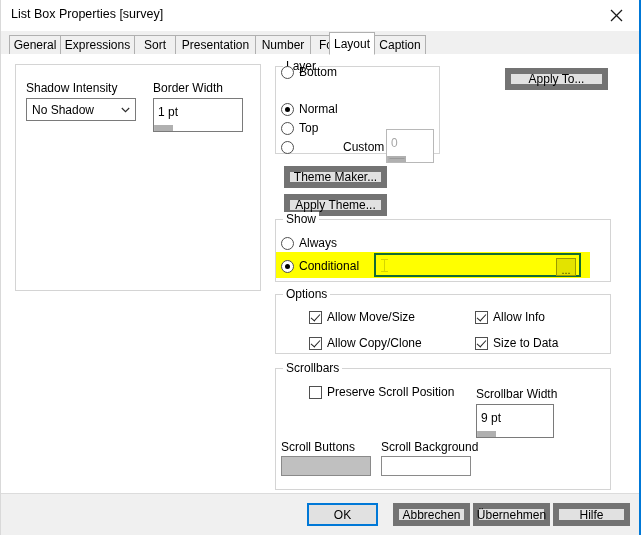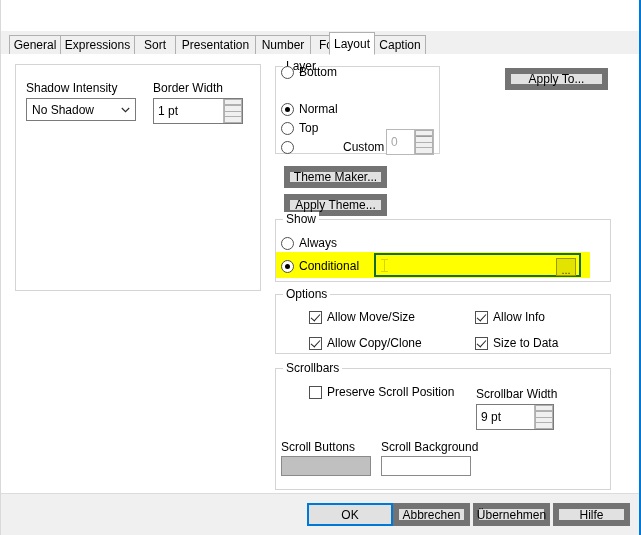--- a/index.html
+++ b/index.html
@@ -149,23 +149,24 @@
     align-items: center;
     justify-content: center;
   }
 
   
   .spin {
     position: absolute;
     box-sizing: border-box;
     border: 1px solid #7a7a7a;
     background: #ffffff;
-    height: 26px;
+    height: 34px;
     display: flex;
     align-items: stretch;
+    flex-direction: column;
   }
   .spin.disabled {
     border-color: #b8b8b8;
     background: #ffffff;
   }
   .spin .val {
     flex: 1;
     padding-left: 4px;
     font-size: 12px;
     color: #000;
@@ -348,20 +349,29 @@
     height: 41px;
     background: #f0f0f0;
     border-top: 1px solid #dcdcdc;
   }
 </style>
 </head>
 <body>
 
 <div id="window">
 
+  <div id="titlebar">
+    <div id="title-text">List Box Properties [survey]</div>
+    <div id="close-btn">
+      <svg width="13" height="13" viewBox="0 0 13 13">
+        <line x1="1" y1="1" x2="12" y2="12" stroke="#1a1a1a" stroke-width="1.3"></line>
+        <line x1="12" y1="1" x2="1" y2="12" stroke="#1a1a1a" stroke-width="1.3"></line>
+      </svg>
+    </div>
+  </div>
 
   <div id="tabstrip">
     <div class="tab" style="left:8px;   width:52px;">General</div>
     <div class="tab" style="left:59px;  width:75px;">Expressions</div>
     <div class="tab" style="left:133px; width:42px;">Sort</div>
     <div class="tab" style="left:174px; width:81px;">Presentation</div>
     <div class="tab" style="left:254px; width:56px;">Number</div>
     <div class="tab" style="left:309px; width:42px;">Font</div>
     <div class="tab selected" style="left:328px; width:46px;">Layout</div>
     <div class="tab" style="left:373px; width:52px;">Caption</div>
@@ -499,19 +509,19 @@
 
     <div class="lbl" style="left:280px; top:386px;">Scroll Buttons</div>
     <div class="swatch" id="sw-scroll-buttons" style="left:280px; top:402px; width:90px; height:20px; background:#c0c0c0;"></div>
 
     <div class="lbl" style="left:380px; top:386px;">Scroll Background</div>
     <div class="swatch" id="sw-scroll-background" style="left:380px; top:402px; width:90px; height:20px; background:#ffffff;"></div>
 
   </div>
 
   <div id="buttonbar">
-    <div class="btn default" style="left:306px; top:9px; width:86px; height:23px;">OK</div>
+    <div class="btn default" style="left:306px; top:9px; width:71px; height:23px;">OK</div>
     <div class="btn" style="left:392px; top:9px; width:77px; height:23px;">Abbrechen</div>
     <div class="btn" style="left:472px; top:9px; width:77px; height:23px;">Übernehmen</div>
     <div class="btn" style="left:552px; top:9px; width:77px; height:23px;">Hilfe</div>
   </div>
 
 </div>
 
 </body></html>

